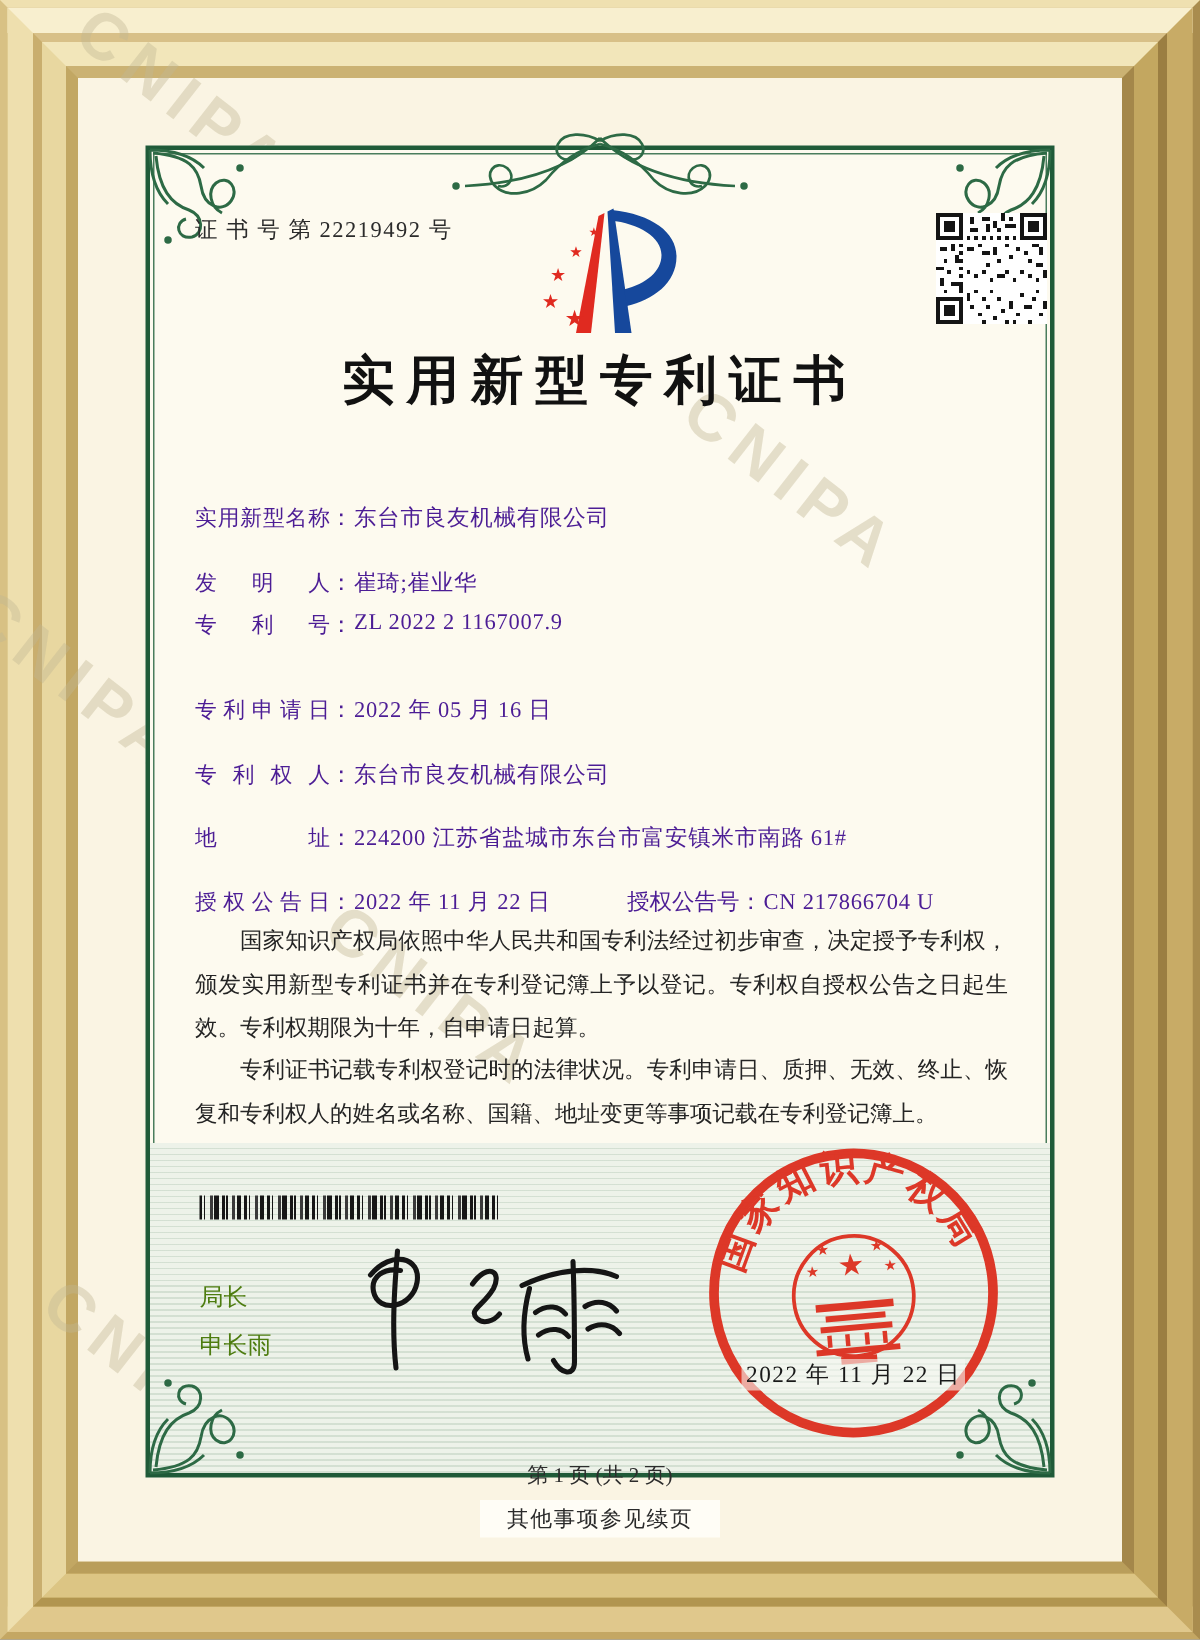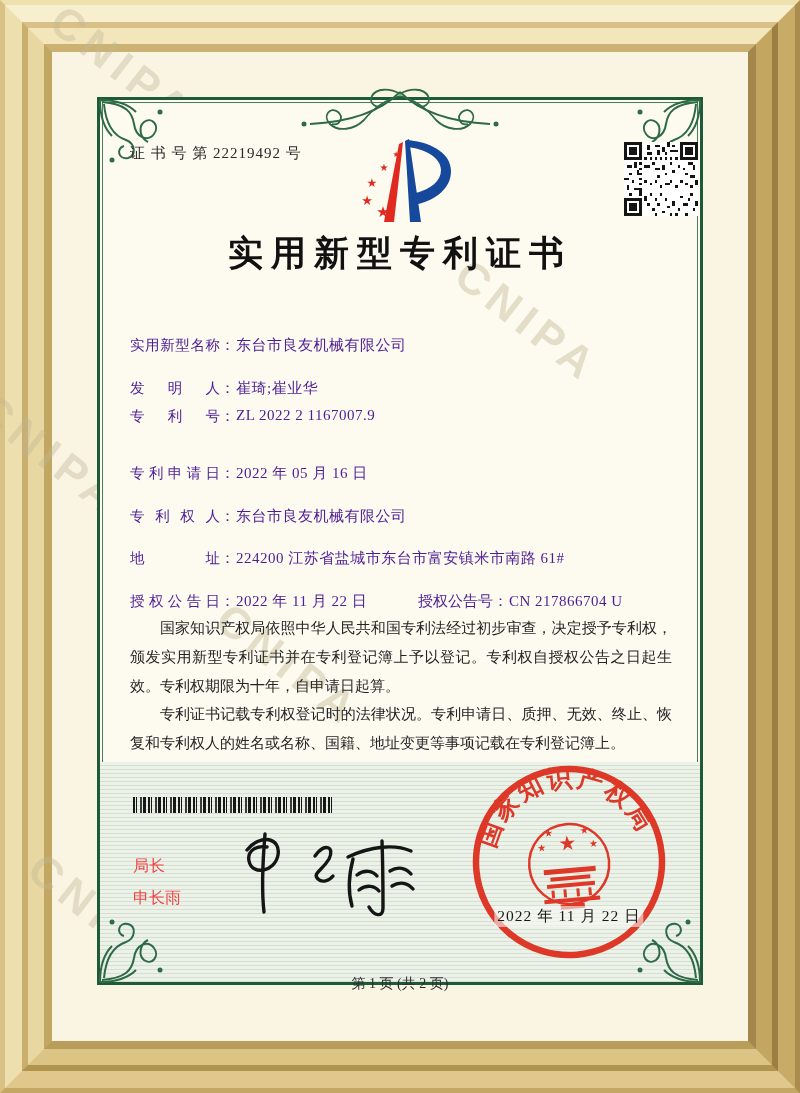--- a/index.html
+++ b/index.html
@@ -40,21 +40,21 @@
   .row .lab{display:inline-block;width:90px;text-align:justify;text-align-last:justify;font-size:14.5px;}
   .row .col{margin:0 1px 0 0;}
   .row .val{font-size:15px;letter-spacing:.5px;}
   .g2{position:absolute;left:288px;top:0;display:flex;align-items:baseline;}
   .paras{position:absolute;left:30px;right:28px;top:514px;font-size:15px;line-height:1.92;
          text-align:justify;color:#242424;}
   .paras p{margin:0;text-indent:2em;}
   .barcode{position:absolute;left:33px;top:697px;width:200px;height:16px;background:
       repeating-linear-gradient(90deg,#161616 0 2px,transparent 2px 3px,#161616 3px 4px,
       transparent 4px 7px,#3a3a3a 7px 9px,transparent 9px 10px,#161616 10px 13px,transparent 13px 15px);}
-  .officer{position:absolute;left:33px;top:750px;font-size:16px;line-height:2.0;color:#ef4444;}
+  .officer{position:absolute;left:33px;top:750px;font-size:16px;line-height:2.0;color:#4d7c0f;}
   .sig{position:absolute;left:135px;top:728px;width:190px;height:92px;}
   .seal{position:absolute;left:369px;top:662px;width:200px;height:200px;transform:rotate(-5deg);opacity:.95;}
   .sealdate{position:absolute;left:469px;top:806px;transform:translateX(-50%);font-size:15.5px;
         letter-spacing:1px;color:#191919;background:rgba(246,248,243,.6);padding:0 3px;white-space:nowrap;}
   .pageno{position:absolute;left:0;right:0;top:855px;text-align:center;font-size:14px;color:#2c2c2c;margin-top:20px;}
   .note{position:absolute;left:50%;top:1000px;transform:translateX(-50%);background:#fffdf6;
         padding:3px 18px;font-size:14.5px;color:#2a2a2a;letter-spacing:1px;}
 </style>
 </head>
 <body>
@@ -238,14 +238,15 @@
           <rect x="72" y="136" width="56" height="4"></rect>
           <rect x="88" y="142" width="24" height="5"></rect>
         </g>
       </g>
     </svg>
     <div class="sealdate">2022 年 11 月 22 日</div>
 
     <div class="pageno">第 1 页 (共 2 页)</div>
   </div>
 
+  <div class="note">其他事项参见续页</div>
 
 </div>
 
 </body></html>

